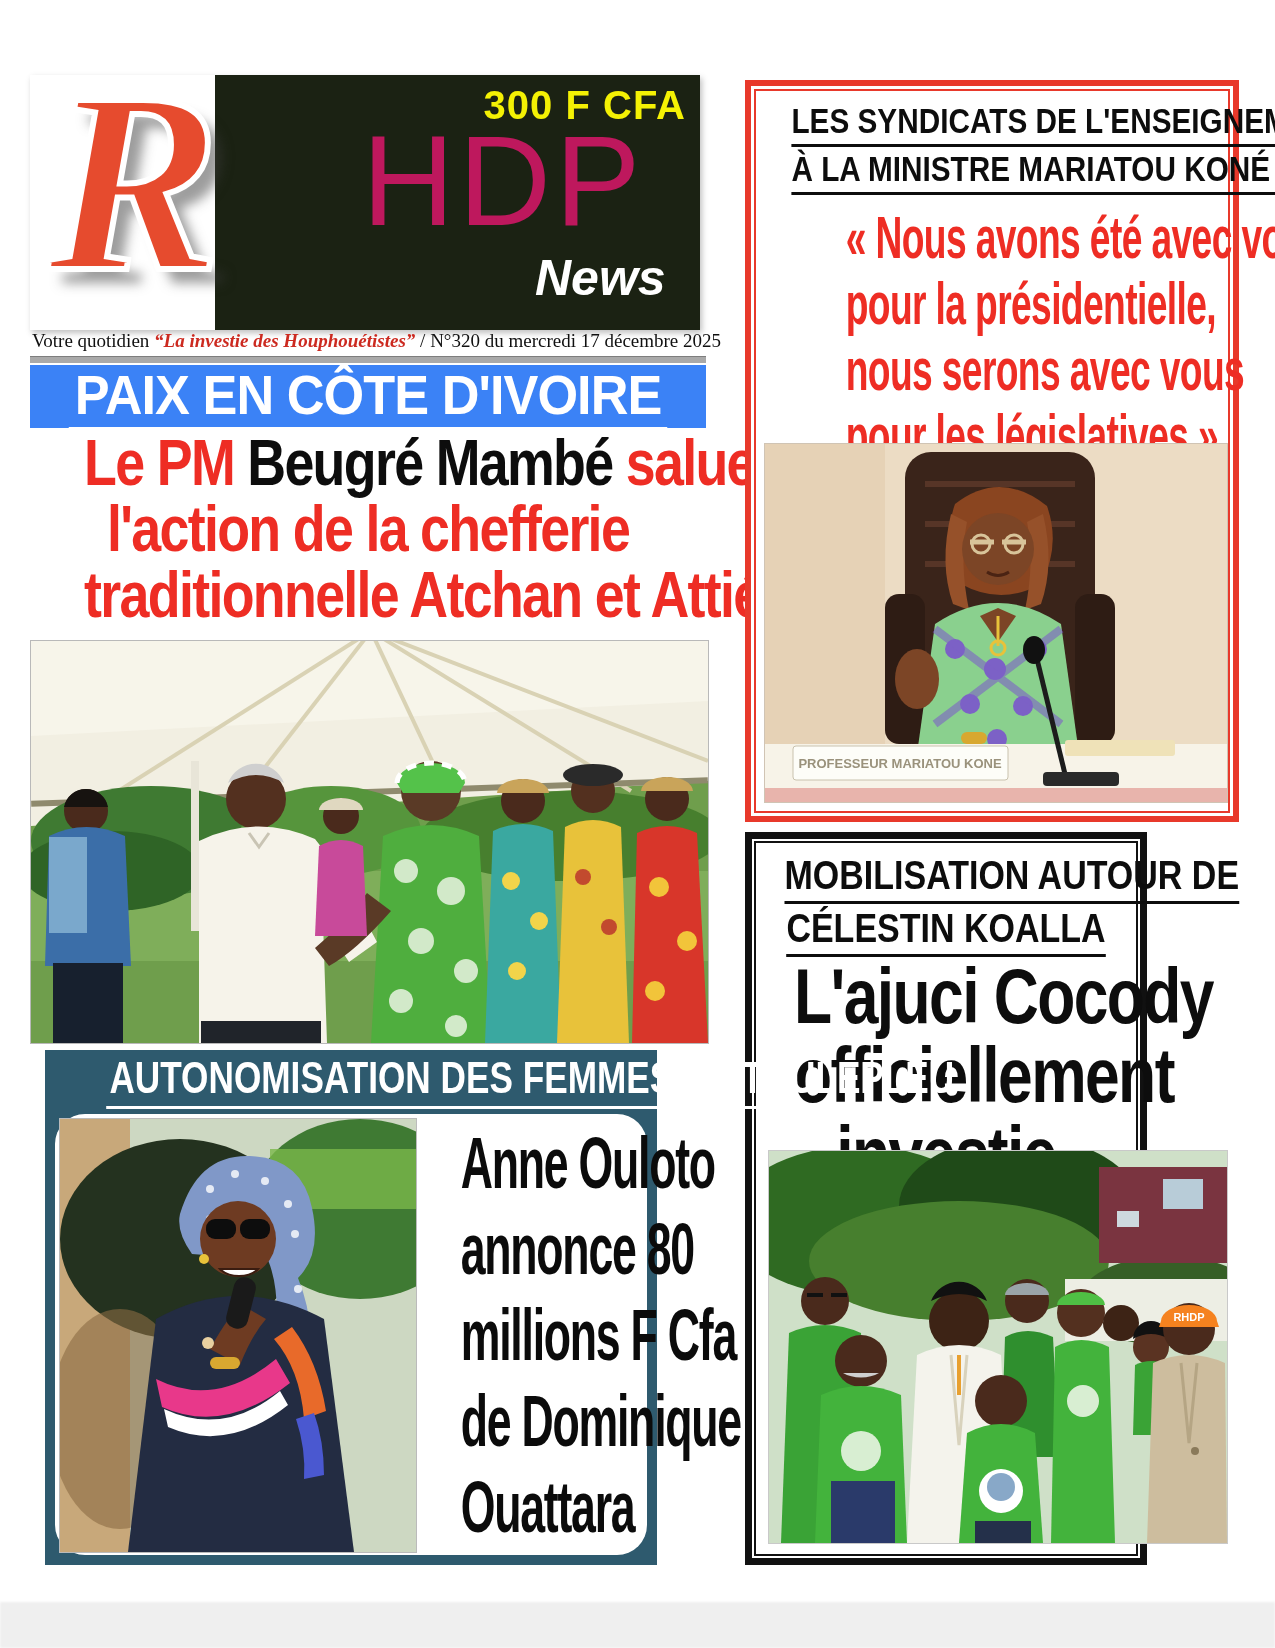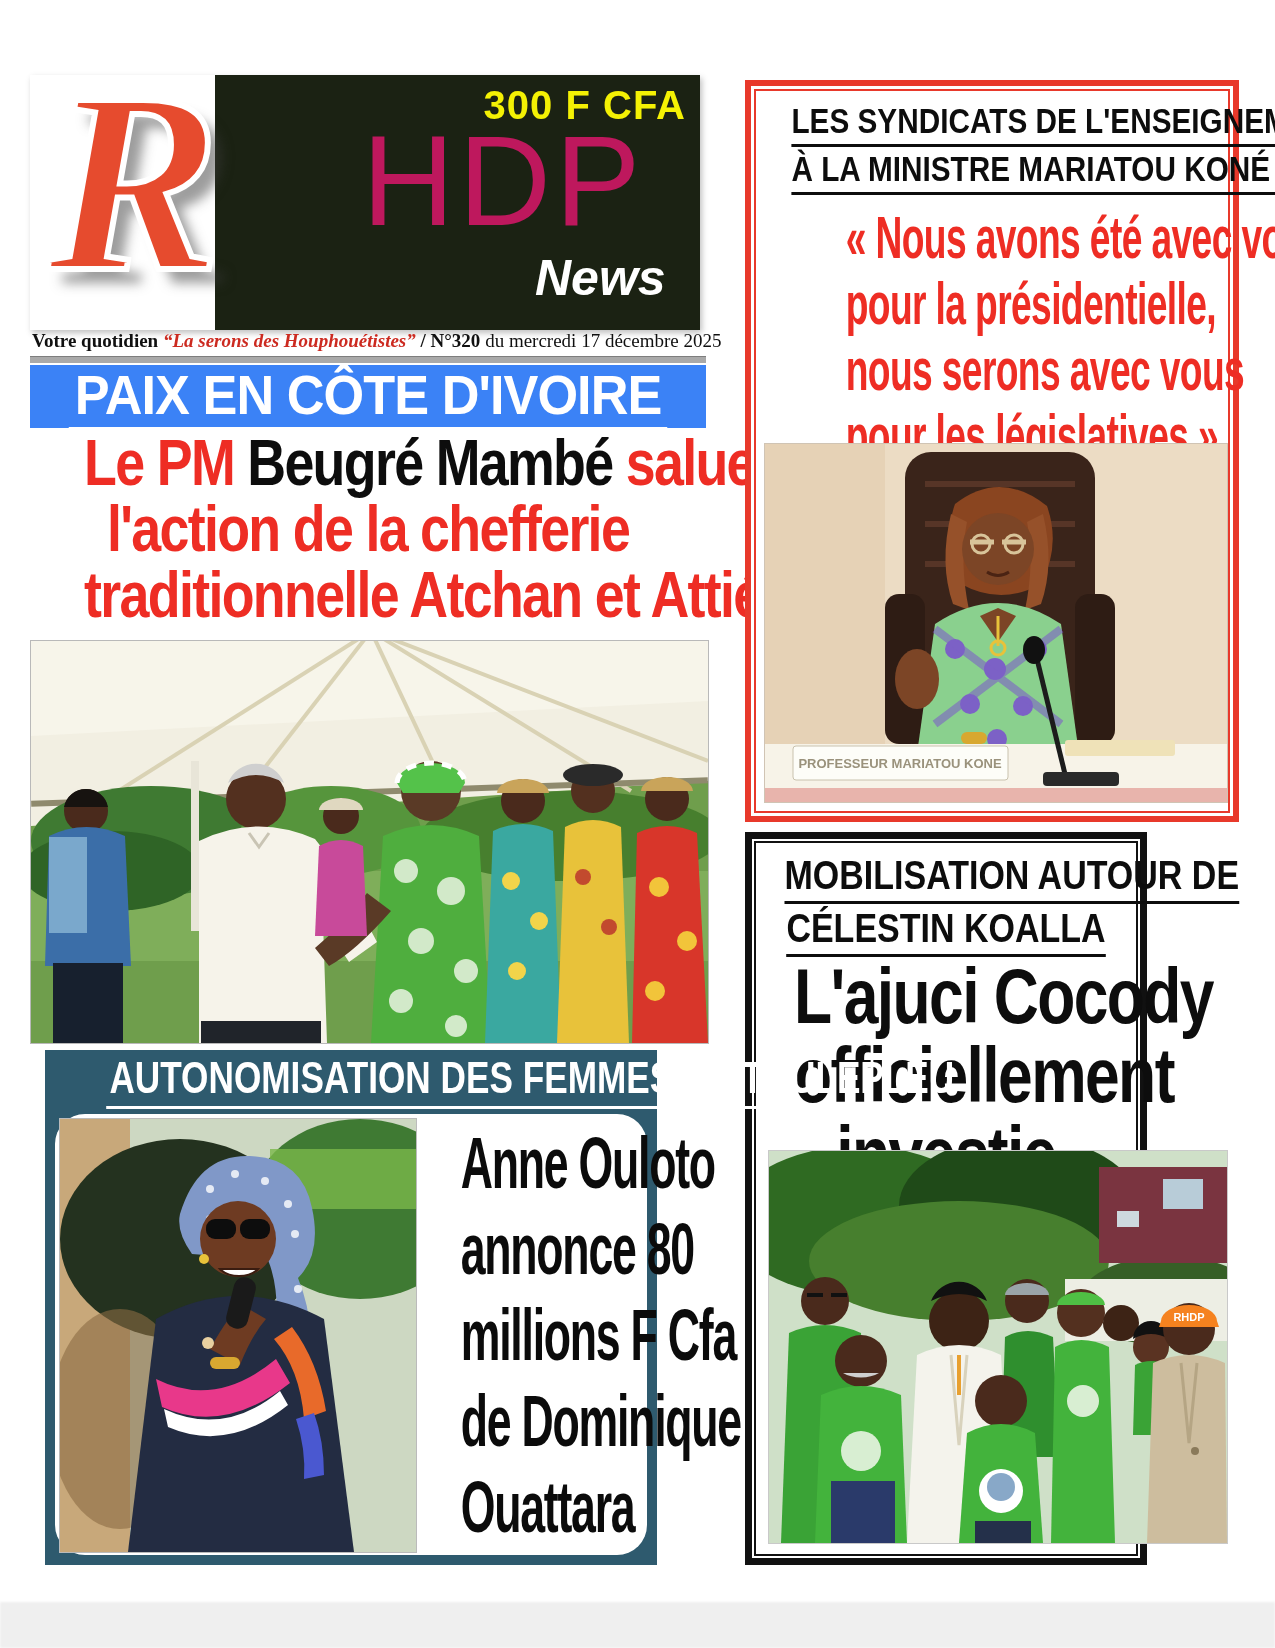--- a/index.html
+++ b/index.html
@@ -14,21 +14,21 @@
           font-style:italic;font-weight:bold;font-size:258px;line-height:1.05;color:#e64b2e;
           -webkit-text-stroke:6px #ffffff;text-shadow:14px 14px 12px rgba(60,60,60,.5);z-index:3;}
   #logo-hdp{position:absolute;left:332px;top:42px;font-size:128px;font-weight:400;color:#be185d;
             letter-spacing:4px;line-height:1;z-index:2;}
   #logo-news{position:absolute;left:498px;top:178px;font-size:50px;font-weight:bold;font-style:italic;
              color:#ffffff;line-height:1;z-index:2;margin-left:7px;}
   #price-tag{position:absolute;right:14px;top:8px;font-size:40px;font-weight:bold;color:#f4f104;letter-spacing:1px;z-index:2;}
 
   #tagline{left:32px;top:330px;width:676px;height:23px;font-family:"Liberation Serif",serif;
            font-size:19px;color:#101010;white-space:nowrap;}
-  #tagline .bold{font-weight:bold;text-align:right;}
+  #tagline .bold{font-weight:normal;text-align:right;}
   #tagline .redq{color:#cc2a20;font-weight:bold;font-style:italic;}
   #rule{left:30px;top:356px;width:676px;height:6px;background:#a9a9a9;border-top:1px solid #7d7d7d;}
 
   
   #kicker-paix{left:30px;top:365px;width:676px;height:63px;background:#3b82f6;text-align:center;}
   #kicker-paix .line{display:block;transform:scaleX(.95);transform-origin:center;white-space:nowrap;
       font-size:55px;font-weight:bold;color:#ffffff;letter-spacing:-1px;line-height:58px;margin-top:1px;}
   #kicker-paix .u{display:inline-block;border-bottom:4px solid #ffffff;padding:0 6px 3px 6px;}
 
   #lead-headline{left:30px;top:430px;width:676px;text-align:center;font-weight:bold;letter-spacing:-2px;}
@@ -83,21 +83,21 @@
   <div id="masthead" class="abs">
     <div id="masthead-dark"></div>
     <div id="price-tag">300 F CFA</div>
     <div id="logo-r">R</div>
     <div id="logo-hdp">HDP</div>
     <div id="logo-news">News</div>
   </div>
 
   <div id="tagline" class="abs">
     <span class="bold">Votre quotidien</span>
-    <span class="redq">“La serons des Houphouétistes”</span>
+    <span class="redq">“La investie des Houphouétistes”</span>
     <span class="bold">/</span>
     <span class="bold">N°320</span>
     <span>du mercredi 17 décembre 2025</span>
   </div>
   <div id="rule" class="abs"></div>
 
   <div id="kicker-paix" class="abs">
     <span class="line"><span class="u">PAIX EN CÔTE D'IVOIRE</span></span>
   </div>
 

